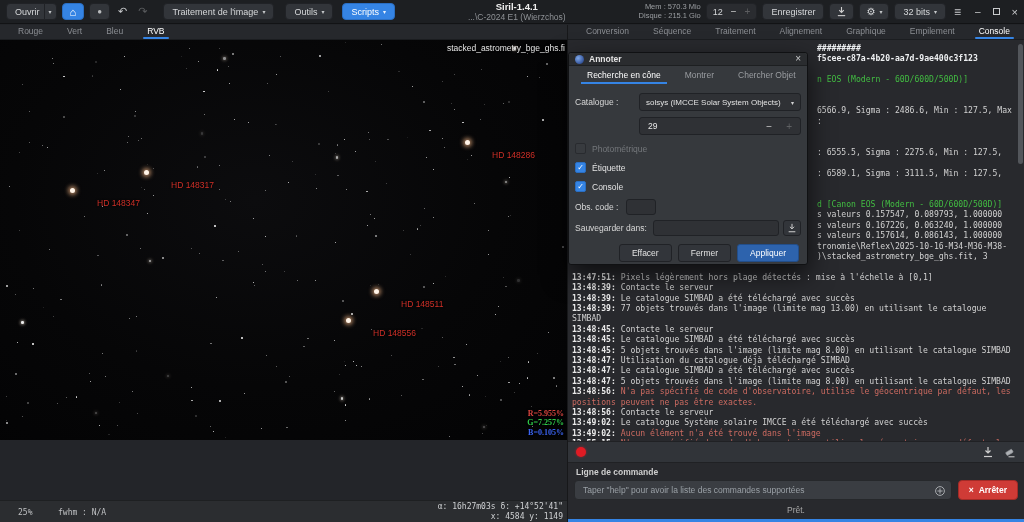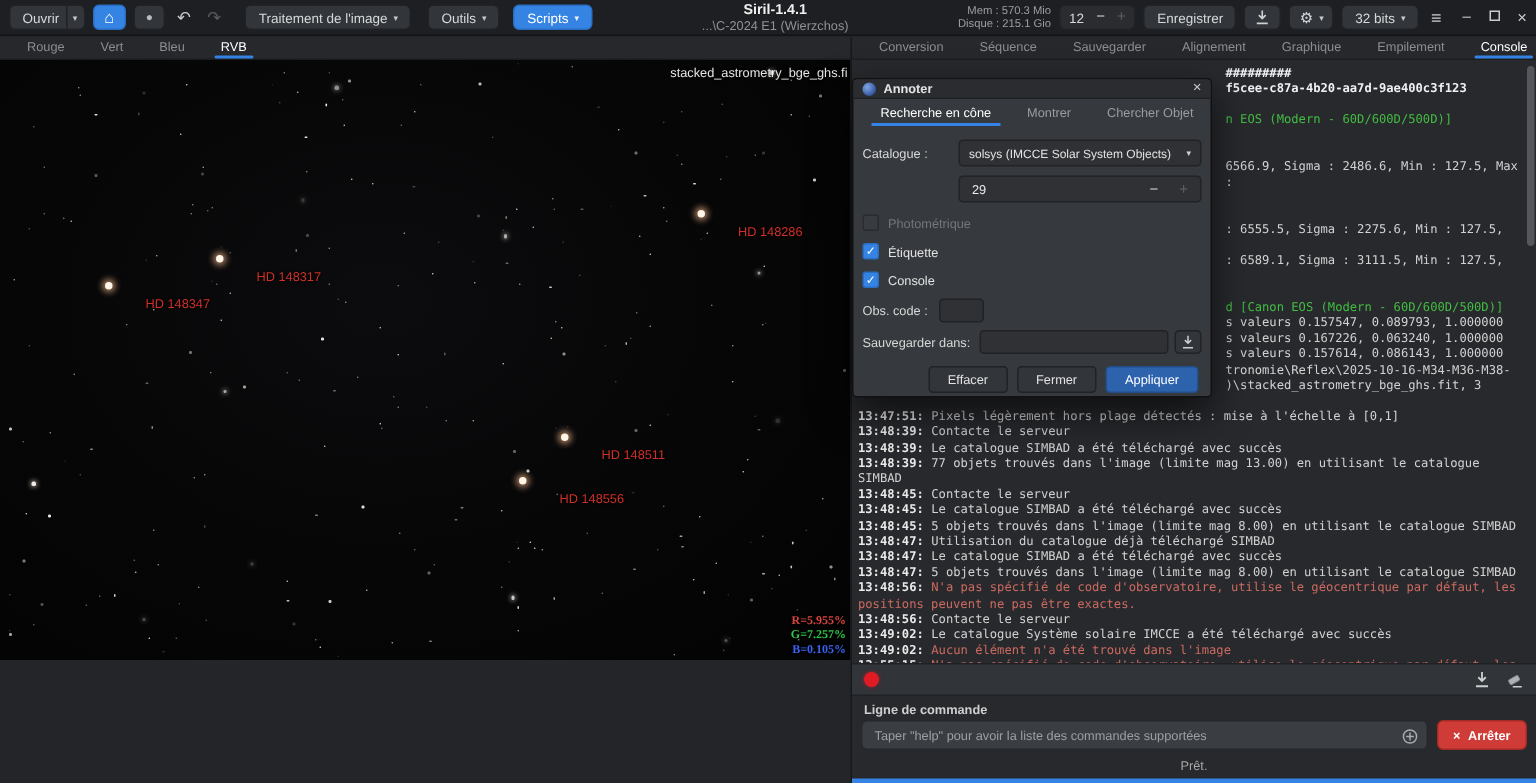--- a/index.html
+++ b/index.html
@@ -551,27 +551,35 @@
         <i class="star" style="left: 471.1px; top: 114.8px; width: 1px; height: 1px; opacity: 0.77;"></i>
         <i class="star" style="left: 6.1px; top: 382.2px; width: 1.6px; height: 1.6px; opacity: 0.64;"></i>
         <i class="star" style="left: 432.7px; top: 243.1px; width: 1px; height: 1px; opacity: 0.88;"></i>
         <i class="star" style="left: 204.3px; top: 74.2px; width: 1px; height: 1px; opacity: 0.57;"></i>
         <i class="star" style="left: 199.2px; top: 213.2px; width: 1px; height: 1px; opacity: 0.48;"></i>
         <i class="star" style="left: 344.7px; top: 364px; width: 1.6px; height: 1.6px; opacity: 0.84;"></i>
         <i class="star" style="left: 33.2px; top: 247.9px; width: 1px; height: 1px; opacity: 0.6;"></i>
         <i class="star" style="left: 366.7px; top: 184.9px; width: 1px; height: 1px; opacity: 0.84;"></i>
       </div>
 
+    <div class="statusbar">
+      <span class="sb-left">25%</span>
+      <span class="sb-fwhm">fwhm : N/A</span>
+      <span class="sb-right">
+        <div>α: 16h27m03s  δ: +14°52'41"</div>
+        <div>x: 4584  y: 1149</div>
+      </span>
+    </div>
   </div>
 
   <div class="right-pane">
     <div class="tabrow">
       <div class="tab">Conversion</div>
         <div class="tab">Séquence</div>
-        <div class="tab">Sauvegarder</div>
+        <div class="tab">Traitement</div>
         <div class="tab">Alignement</div>
         <div class="tab">Graphique</div>
         <div class="tab">Empilement</div>
         <div class="tab active">Console</div>
     </div>
 
     <div class="log">
 
         <div class="line frag strong">
           <span class="t"></span><span class="m">#########</span>

